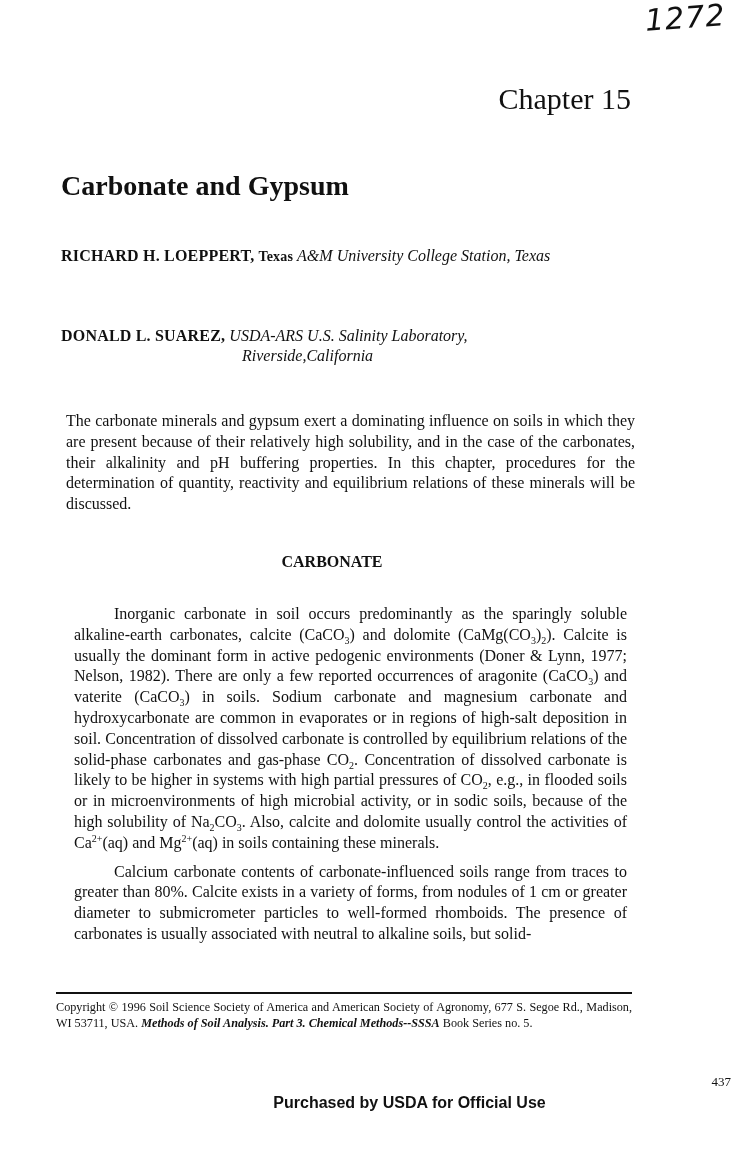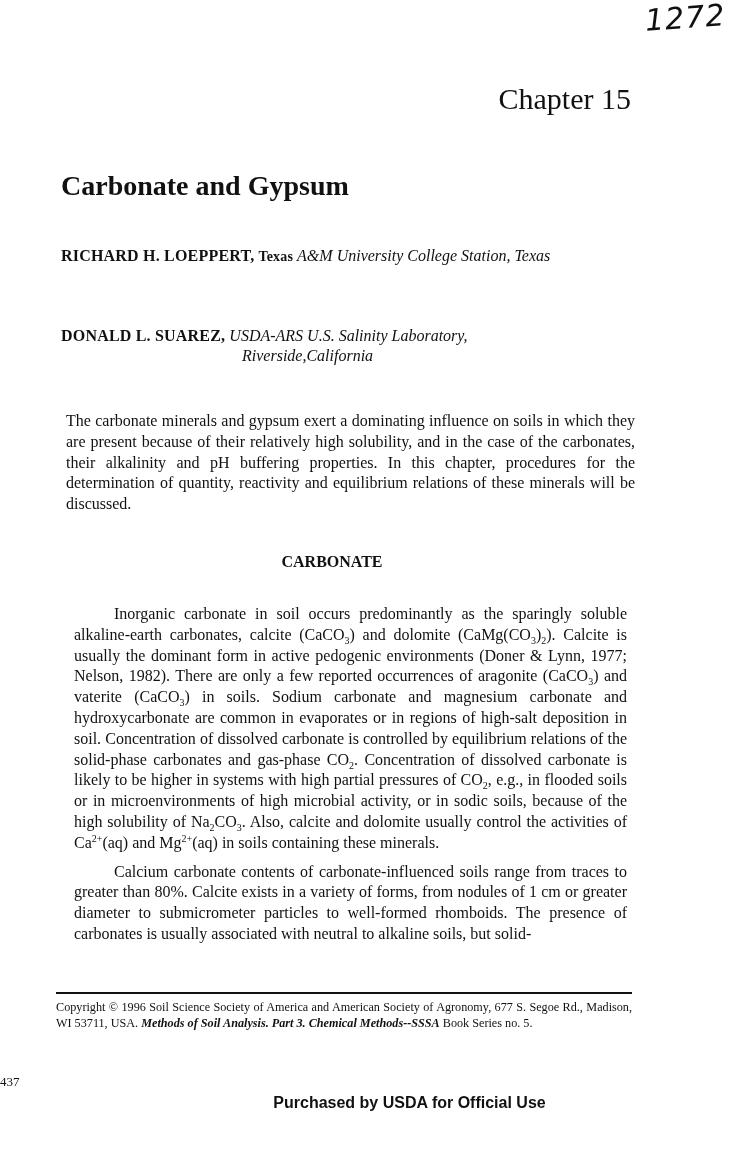--- a/index.html
+++ b/index.html
@@ -21,21 +21,21 @@
   .abstract { top: 411px; }
   .section-head { left: 0; width: 664px; text-align: center; top: 553px;
                   font-size: 16px; font-weight: bold; }
   .body-text { top: 596px; }
   .body-text p { margin: 8px; text-indent: 40px; }
   sub, sup { font-size: 10px; line-height: 0; }
   .rule { left: 56px; top: 992px; width: 576px; height: 2px; background: #111; }
   .footnote { left: 56px; top: 999px; width: 576px; font-size: 12.2px; line-height: 16px;
               text-align: justify; }
   .footnote .series { font-style: italic; font-weight: bold; }
-  .pagenum { left: 0; width: 731px; text-align: left; top: 1074px; font-size: 13px; }
+  .pagenum { left: 0; width: 731px; text-align: right; top: 1074px; font-size: 13px; }
   .stamp { left: 0; width: 731px; text-align: center; top: 1094px;
            font-family: "Liberation Sans", "DejaVu Sans", sans-serif; font-weight: bold; font-size: 16px; margin-left: 44px; }
 </style>
 </head>
 <body>
 
 <div class="abs handwritten">1272</div>
 
 <div class="abs chapter">Chapter 15</div>
 

